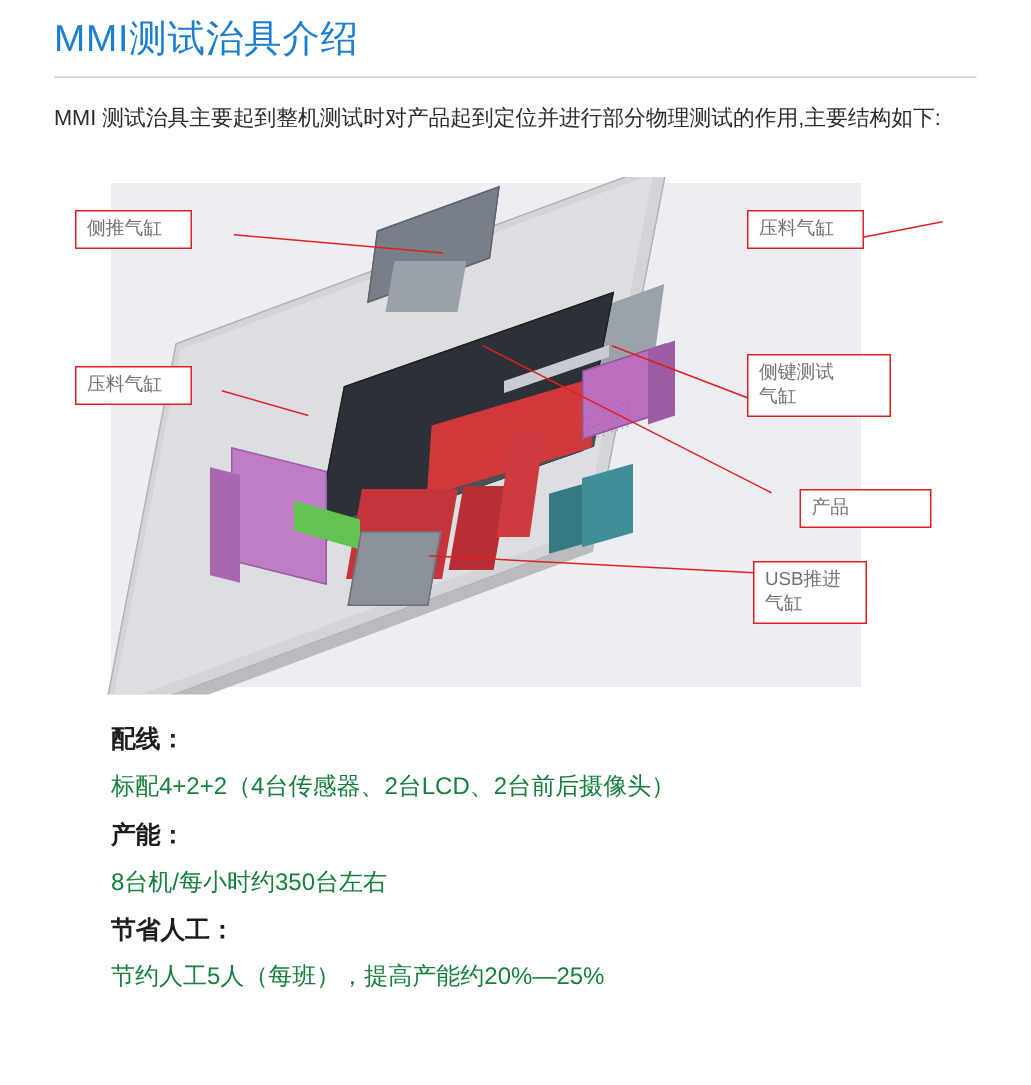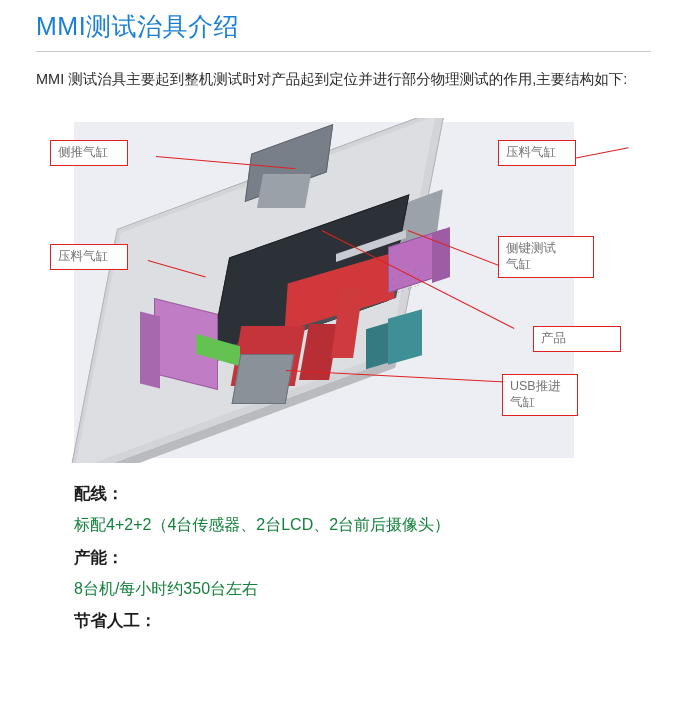--- a/index.html
+++ b/index.html
@@ -369,15 +369,16 @@
   </div>
 
   <div class="specs">
     <div class="spec-term">配线：</div>
     <div class="spec-desc">标配4+2+2（4台传感器、2台LCD、2台前后摄像头）</div>
 
     <div class="spec-term">产能：</div>
     <div class="spec-desc">8台机/每小时约350台左右</div>
 
     <div class="spec-term">节省人工：</div>
+    <div class="spec-desc">节约人工5人（每班），提高产能约20%—25%</div>
   </div>
 
 </div>
 
 </body></html>

